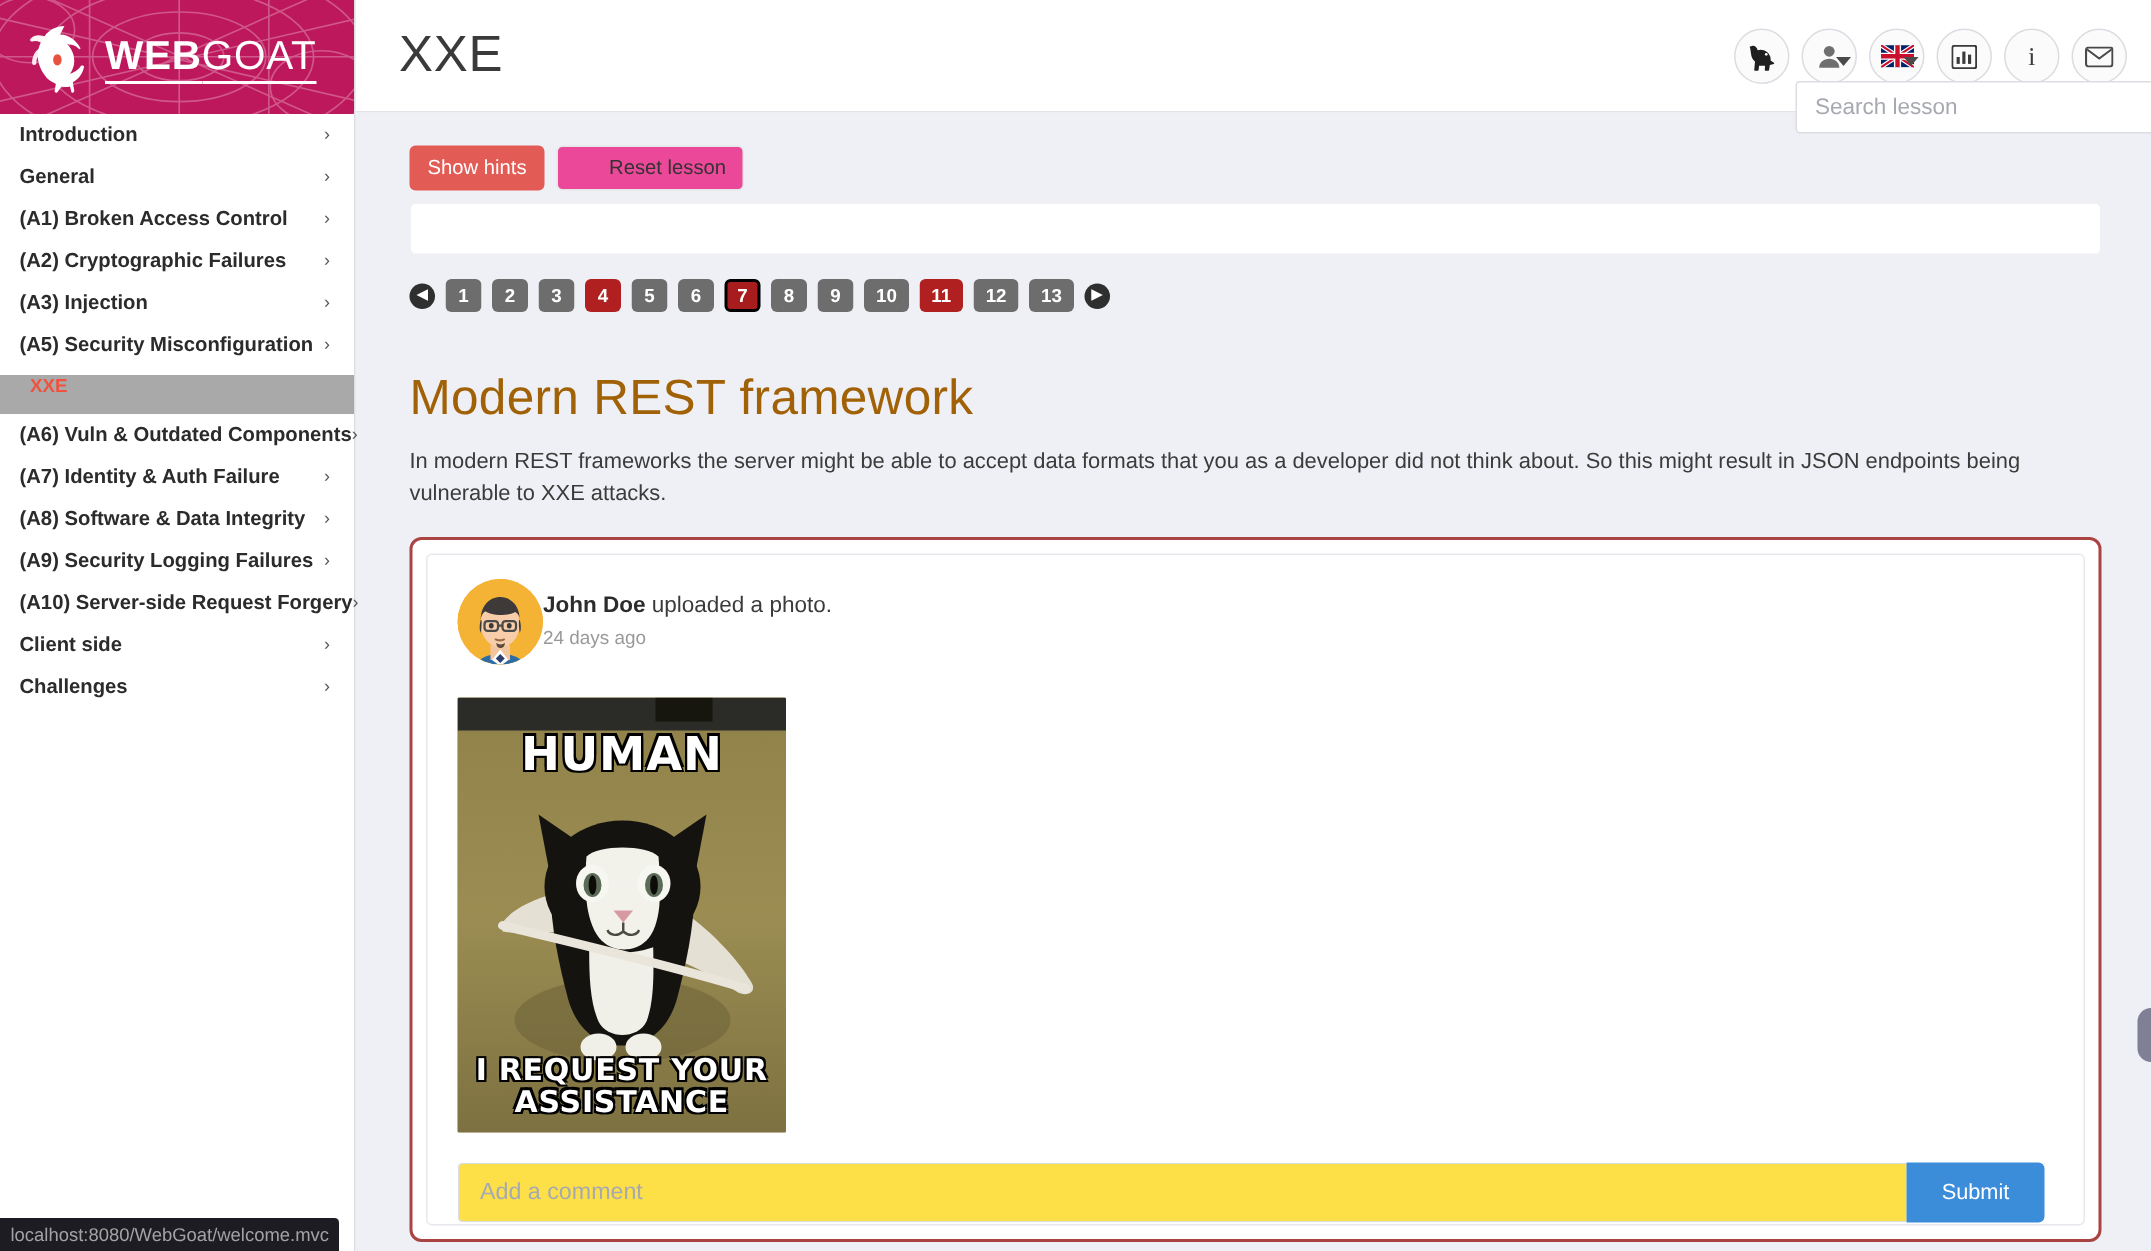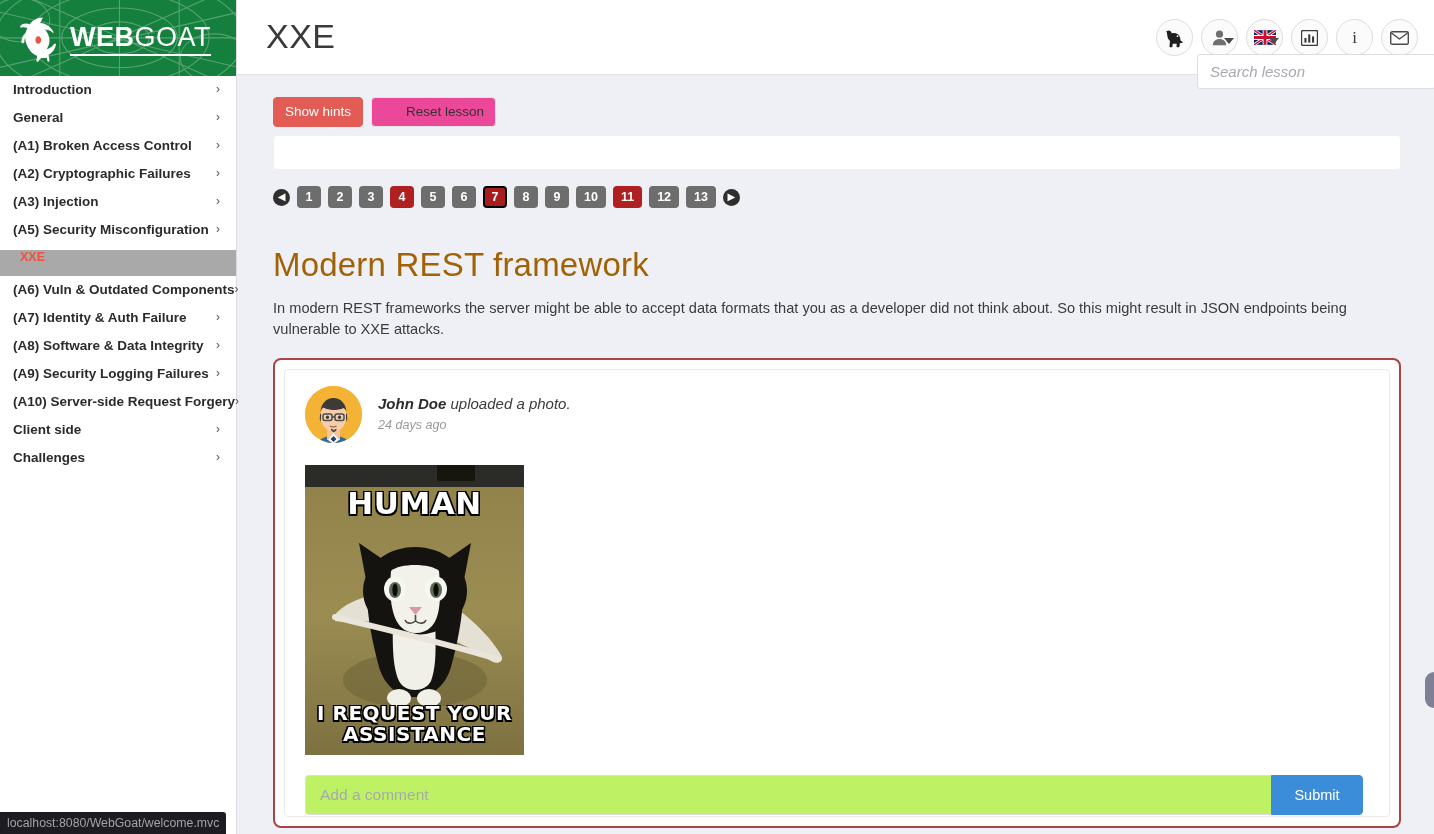--- a/index.html
+++ b/index.html
@@ -15,21 +15,21 @@
   #sidebar {
     position: absolute; left: 0; top: 0;
     width: 237px; height: 834px;
     background: #ffffff;
     border-right: 1px solid #dcdde3;
     z-index: 5;
   }
   #brand {
     position: relative;
     height: 76px;
-    background: #15803d;
+    background: #be185d;
     overflow: hidden;
   }
   #brand .web {
     position: absolute; inset: 0;
     opacity: .30;
   }
   #brand .logo-goat {
     position: absolute; left: 12px; top: 8px;
     width: 60px; height: 60px;
   }
@@ -118,21 +118,20 @@
     z-index: 20;
   }
   #search-input {
     width: 100%; height: 100%;
     border: 0; outline: none;
     padding: 0 12px;
     font-size: 15px;
     font-family: "Liberation Sans", sans-serif;
     color: #c2410c;
     background: transparent;
-    font-style: italic;
   }
   #search-input::placeholder { color: #a7a9b0; }
 
   
   #content {
     position: relative;
     padding: 22px 33px 0 36px;
     height: 759px;
     overflow: hidden;
   }
@@ -210,21 +209,21 @@
     overflow: hidden;
   }
   #assignment-inner {
     border: 1px solid #e8e8ee;
     border-radius: 4px;
     background: #fff;
     height: 100%;
     padding: 16px 20px;
     overflow: hidden;
   }
-  .post-head { display: flex; gap: 16px; align-items: flex-start; font-style: italic; }
+  .post-head { display: flex; align-items: flex-start; }
   .avatar {
     width: 57px; height: 57px;
     border-radius: 50%;
     overflow: hidden;
     background: #f5a623;
     flex: 0 0 auto;
   }
   .post-meta { padding-top: 9px; }
   .post-line { font-size: 15px; color: #3b3b3b; }
   .post-line b { font-weight: bold; color: #2c2c2c; }
@@ -261,21 +260,21 @@
     flex: 1;
     height: 40px;
     border: 1px solid #dcdde2;
     border-right: 0;
     border-radius: 4px 0 0 4px;
     padding: 0 14px;
     font-size: 15.5px;
     font-family: "Liberation Sans", sans-serif;
     color: #444;
     outline: none;
-    background: #bef264;
+    background: #fde047;
   }
   #comment-input::placeholder { color: #a7a9b0; }
   #submit-btn {
     width: 92px; height: 40px;
     background: #3c8dd9;
     color: #fff;
     border: 1px solid #3c8dd9;
     border-radius: 0 4px 4px 0;
     font-size: 14.5px;
     font-family: "Liberation Sans", sans-serif;

